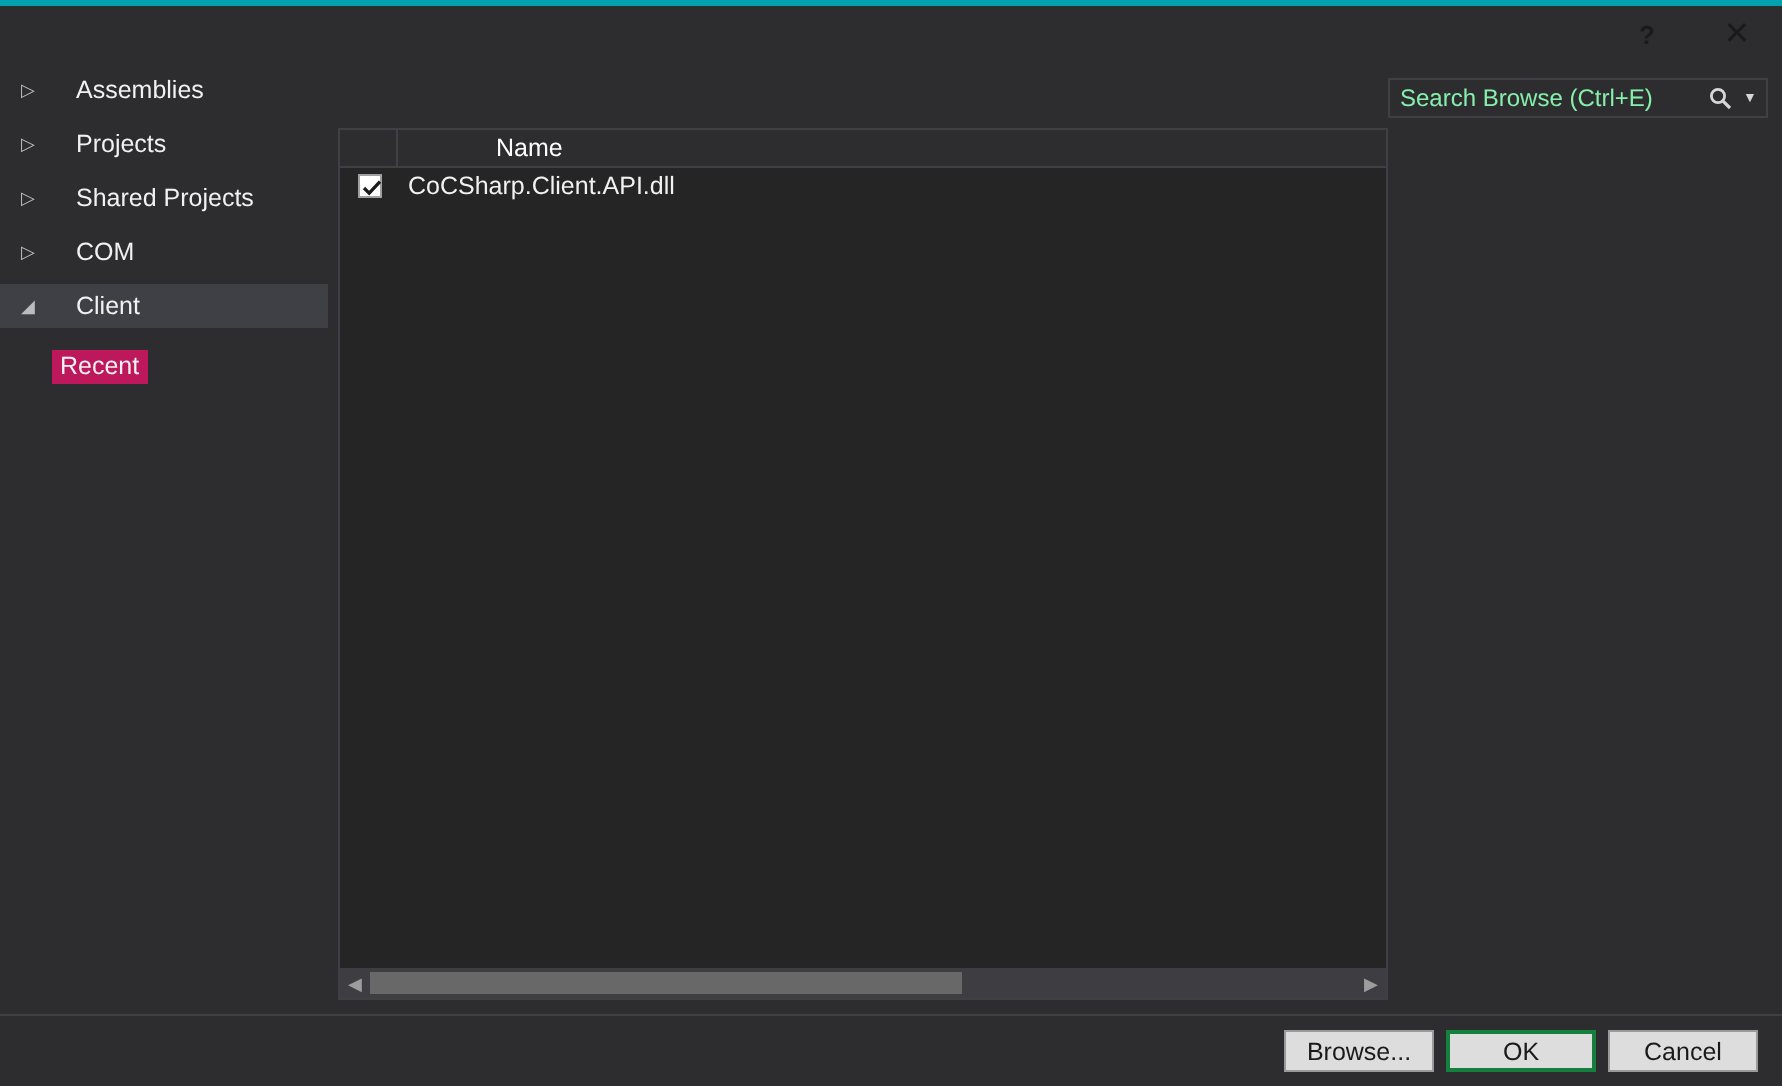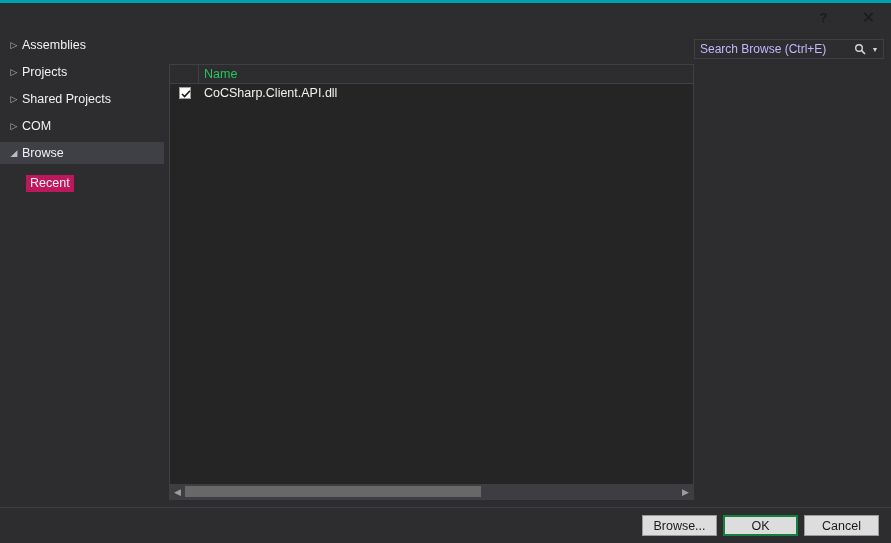--- a/index.html
+++ b/index.html
@@ -80,20 +80,21 @@
     margin-left: 6px;
     font-size: 9px;
     color: #bcbcbc;
     display: flex;
     align-items: center;
     justify-content: center;
   }
   .tree-label {
     font-size: 12.5px;
     color: #f1f1f1;
+    margin-left: 16px;
   }
   .tree-item.child { padding-left: 0; }
   .tree-item.child .tree-arrow { visibility: hidden; }
   .tree-item.child .tree-label {
     margin-left: 4px;
     padding: 1px 4px 2px 4px;
     background: #be185d;
   }
 
   
@@ -120,21 +121,22 @@
     border-right: 1px solid #3f3f46;
     box-sizing: border-box;
     height: 100%;
   }
   .col-name {
     flex: 1;
     display: flex;
     align-items: center;
     padding-left: 5px;
     font-size: 12.5px;
-    color: #22c55e;
+    color: #ffffff;
+    margin-left: 44px;
   }
   .list-body {
     position: absolute;
     left: 0; top: 19px; right: 0;
     bottom: 16px;
     background: #252526;
     overflow: hidden;
   }
   .list-row {
     height: 17px;
@@ -204,21 +206,21 @@
     background: #2d2d30;
     border: 1px solid #3f3f46;
     box-sizing: border-box;
     display: flex;
     align-items: center;
   }
   .search-placeholder {
     flex: 1;
     padding-left: 5px;
     font-size: 12px;
-    color: #c4b5fd;
+    color: #86efac;
     white-space: nowrap;
     overflow: hidden;
   }
   .search-icon {
     width: 18px;
     display: flex;
     align-items: center;
     justify-content: center;
     color: #d6d6d6;
   }
@@ -290,21 +292,21 @@
     <div class="tree-item" style="top:57px">
       <span class="tree-arrow">▷</span>
       <span class="tree-label">Shared Projects</span>
     </div>
     <div class="tree-item" style="top:84px">
       <span class="tree-arrow">▷</span>
       <span class="tree-label">COM</span>
     </div>
     <div class="tree-item selected" style="top:111px">
       <span class="tree-arrow">◢</span>
-      <span class="tree-label">Browse</span>
+      <span class="tree-label">Client</span>
     </div>
     <div class="tree-item child" style="top:141px">
       <span class="tree-arrow"></span>
       <span class="tree-label">Recent</span>
     </div>
   </div>
 
   <div class="searchbox">
     <div class="search-placeholder">Search Browse (Ctrl+E)</div>
     <div class="search-icon">

